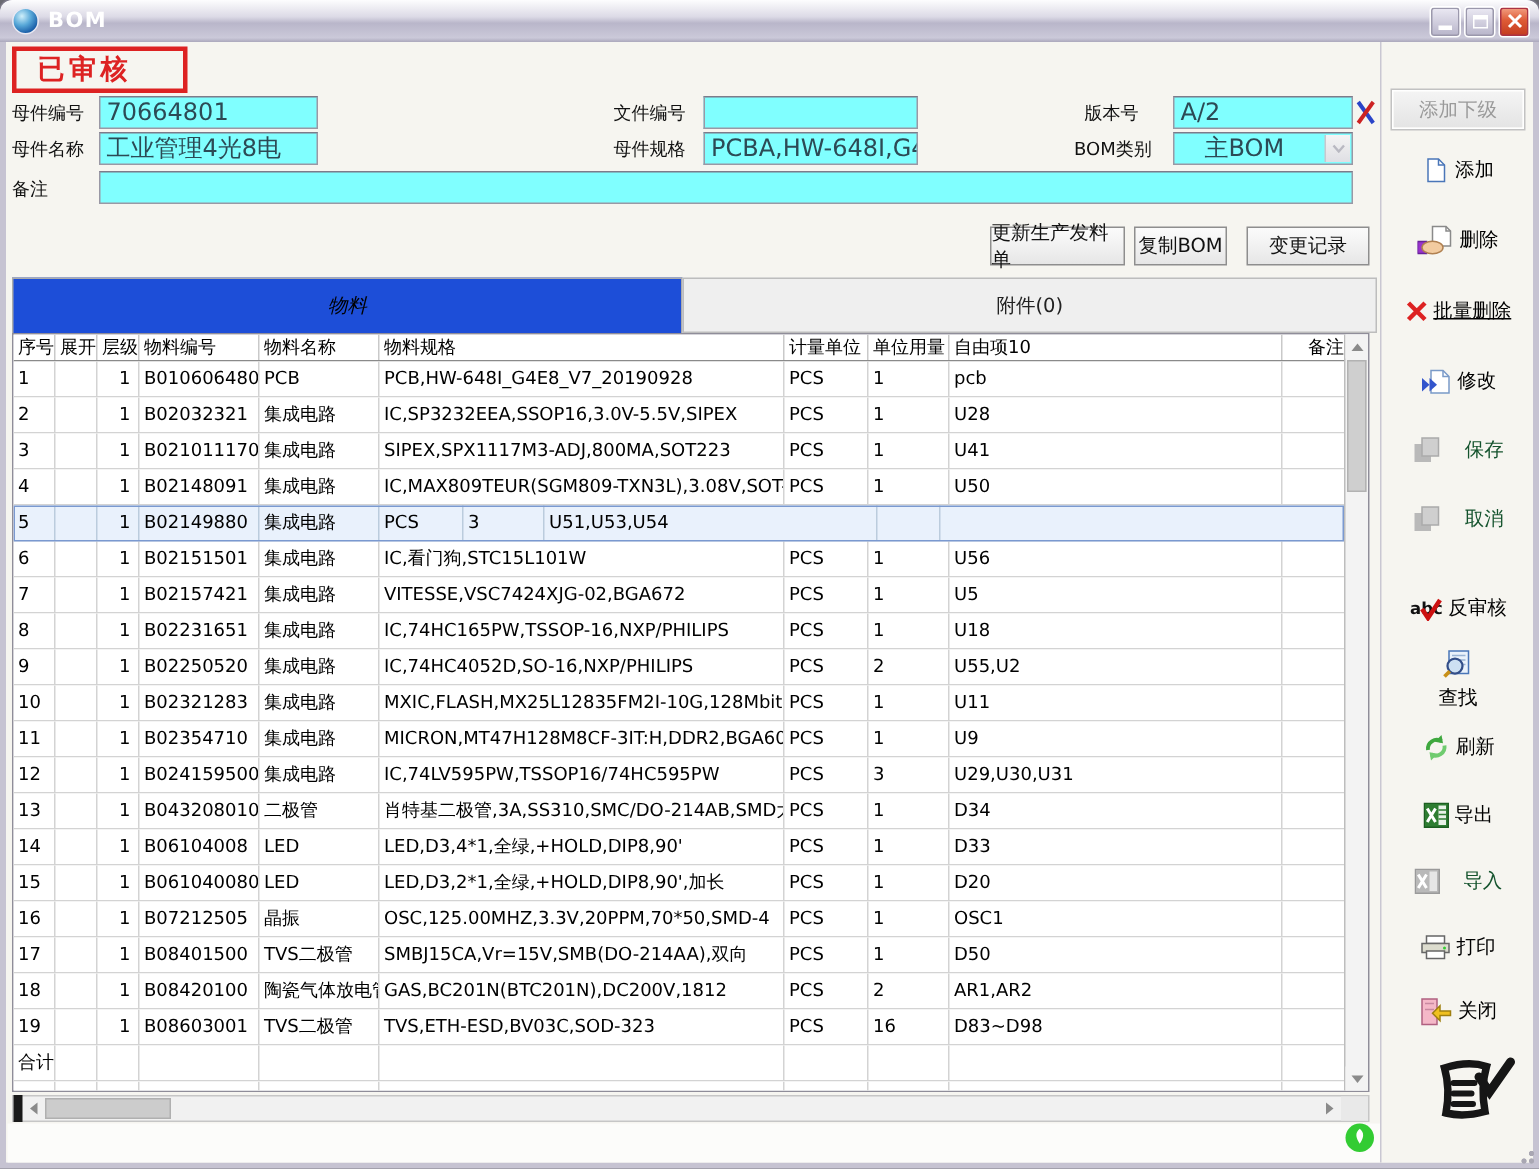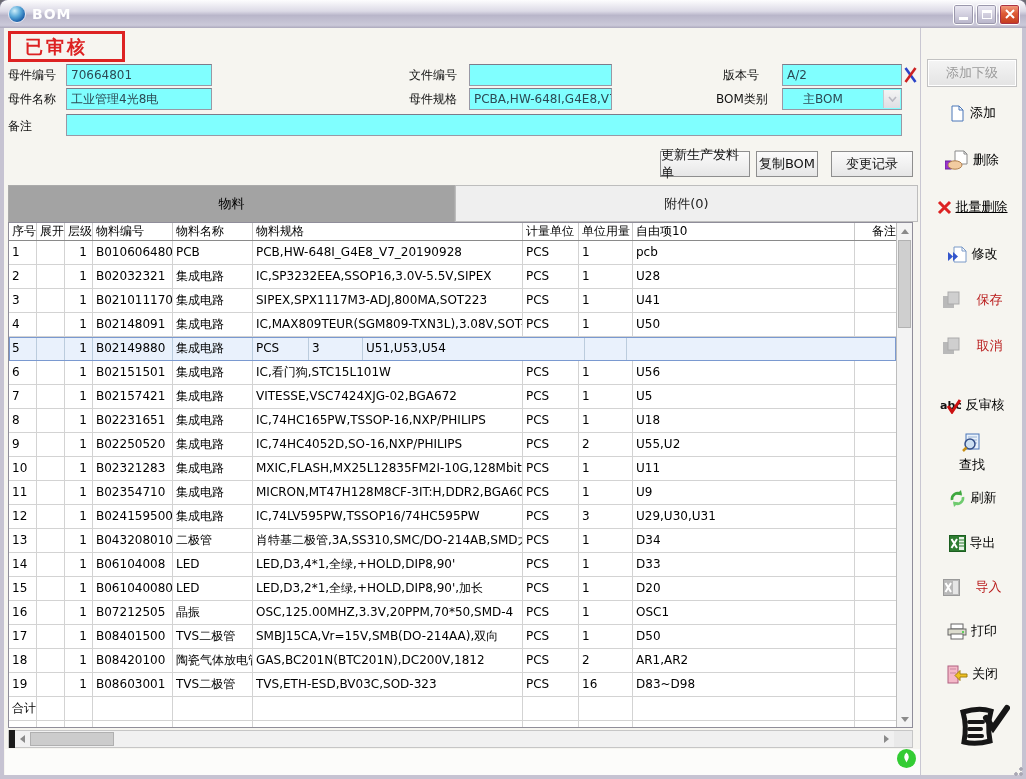--- a/index.html
+++ b/index.html
@@ -28,33 +28,33 @@
   .content { position:absolute; left:4px; top:28px; right:4px; bottom:4px; background:#F6F5F0; }
   
   .abs { position:absolute; }
 
   .stamp { left:8px; top:31px; width:117px; height:31px; border:3px solid #DD2222;
     color:#DD2222; font-size:18px; font-weight:bold; line-height:25px; padding-left:14px;
     letter-spacing:3px; background:transparent; }
 
   .flabel { font-size:12px; color:#111; line-height:14px; }
   .field { background:#80FFFF; border:1px solid #9a98a5; border-top-color:#7d7b8a;
-    height:22px; font-size:12px; color:#2c4a55; line-height:20px; padding-left:4px;
+    height:22px; font-size:16px; color:#2c4a55; line-height:20px; padding-left:4px;
     white-space:nowrap; overflow:hidden; }
   .combo-arrow { position:absolute; right:1px; top:1px; bottom:1px; width:17px;
     background:linear-gradient(#F4F4F4,#DFDFE4); border-left:1px solid #c8c8ce;
     display:flex; align-items:center; justify-content:center; }
   .combo-arrow svg { display:block; }
 
   .act-btn { height:26px; background:linear-gradient(#FBFBFB,#EFEFEF 60%,#E6E6E6);
     border:1px solid #8E8E8E; font-size:13px; color:#111; display:flex; align-items:center;
     justify-content:center; font-family:inherit; }
 
   .tab { height:37px; font-size:13px; display:flex; align-items:center; justify-content:center; }
-  .tab.active { background:#a3a3a3; border:1px solid #ABABAB; border-bottom:none; }
+  .tab.active { background:#1d4ed8; border:1px solid #ABABAB; border-bottom:none;font-style:italic; }
   .tab.inactive { background:#EFEFEF; border:1px solid #BDBDBD; color:#222; }
 
   
   .tablebox { left:8px; top:222px; width:905px; height:506px; background:#fff;
     border:1px solid #8f8d99; display:flex; }
   .tgrid { width:888px; overflow:hidden; }
   .thead { display:flex; height:18px; border-bottom:1px solid #8a8a8a; background:#fff; }
   .hcell { font-size:12px; line-height:17px; padding-left:3px; border-right:1px solid #c9c9c9;
     white-space:nowrap; overflow:hidden; flex:none; }
   .trow { display:flex; height:24px; border-bottom:1px solid #d3d3d3; background:#fff; }
@@ -86,21 +86,21 @@
   .htrack { flex:1; }
   .hcorner { width:18px; height:16px; background:#E9E9E9; flex:none; }
 
   .bottomstrip { left:5px; top:749px; width:915px; height:26px; background:#FCFCFA; }
 
   
   .sidebar { left:920px; top:28px; width:102px; bottom:4px; border-left:1px solid #C9C7D2; background:#F6F5F0; height:747px; }
   .side-item { position:absolute; left:924px; width:96px; height:26px; display:flex;
     align-items:center; justify-content:center; gap:4px; font-size:13px; color:#000; cursor:default; }
   .side-item .icon { display:flex; align-items:center; }
-  .side-item.disabled { color:#b91c1c;gap:16px; }
+  .side-item.disabled { color:#14532d;gap:16px; }
   .side-btn { position:absolute; left:928px; width:88px; height:26px;
     background:linear-gradient(#F4F4F4,#E4E4E4); border:1px solid #fff;
     box-shadow:0 0 0 1px #c2c2c2; color:#9a9a9a; font-size:13px;
     display:flex; align-items:center; justify-content:center; }
   .grip { position:absolute; right:3px; bottom:3px; width:12px; height:12px;
     background:
      radial-gradient(circle at 10px 10px, #A9A7B3 1.5px, transparent 2px),
      radial-gradient(circle at 10px 5px,  #A9A7B3 1.5px, transparent 2px),
      radial-gradient(circle at 5px 10px,  #A9A7B3 1.5px, transparent 2px); }
 </style>

